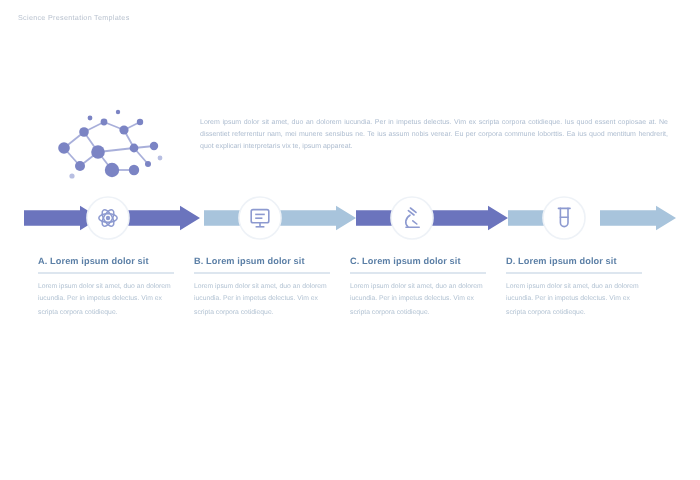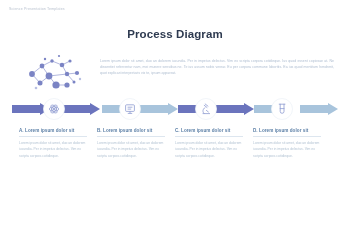--- a/index.html
+++ b/index.html
@@ -134,21 +134,20 @@
     text-align: left;
   }
 </style>
 </head>
 <body>
 
 <div class="slide">
 
   <div class="breadcrumb">Science Presentation Templates</div>
 
-  <div class="title">Process Diagram</div>
 
   <div class="intro-row">
 
     <div class="molecule-wrap">
       <svg viewBox="0 0 74 44" xmlns="http://www.w3.org/2000/svg">
         <g stroke="#9aa2d4" stroke-width="0.9" opacity="0.85">
           <line x1="14" y1="22" x2="24" y2="14"></line>
           <line x1="24" y1="14" x2="34" y2="9"></line>
           <line x1="34" y1="9" x2="44" y2="13"></line>
           <line x1="44" y1="13" x2="52" y2="9"></line>

